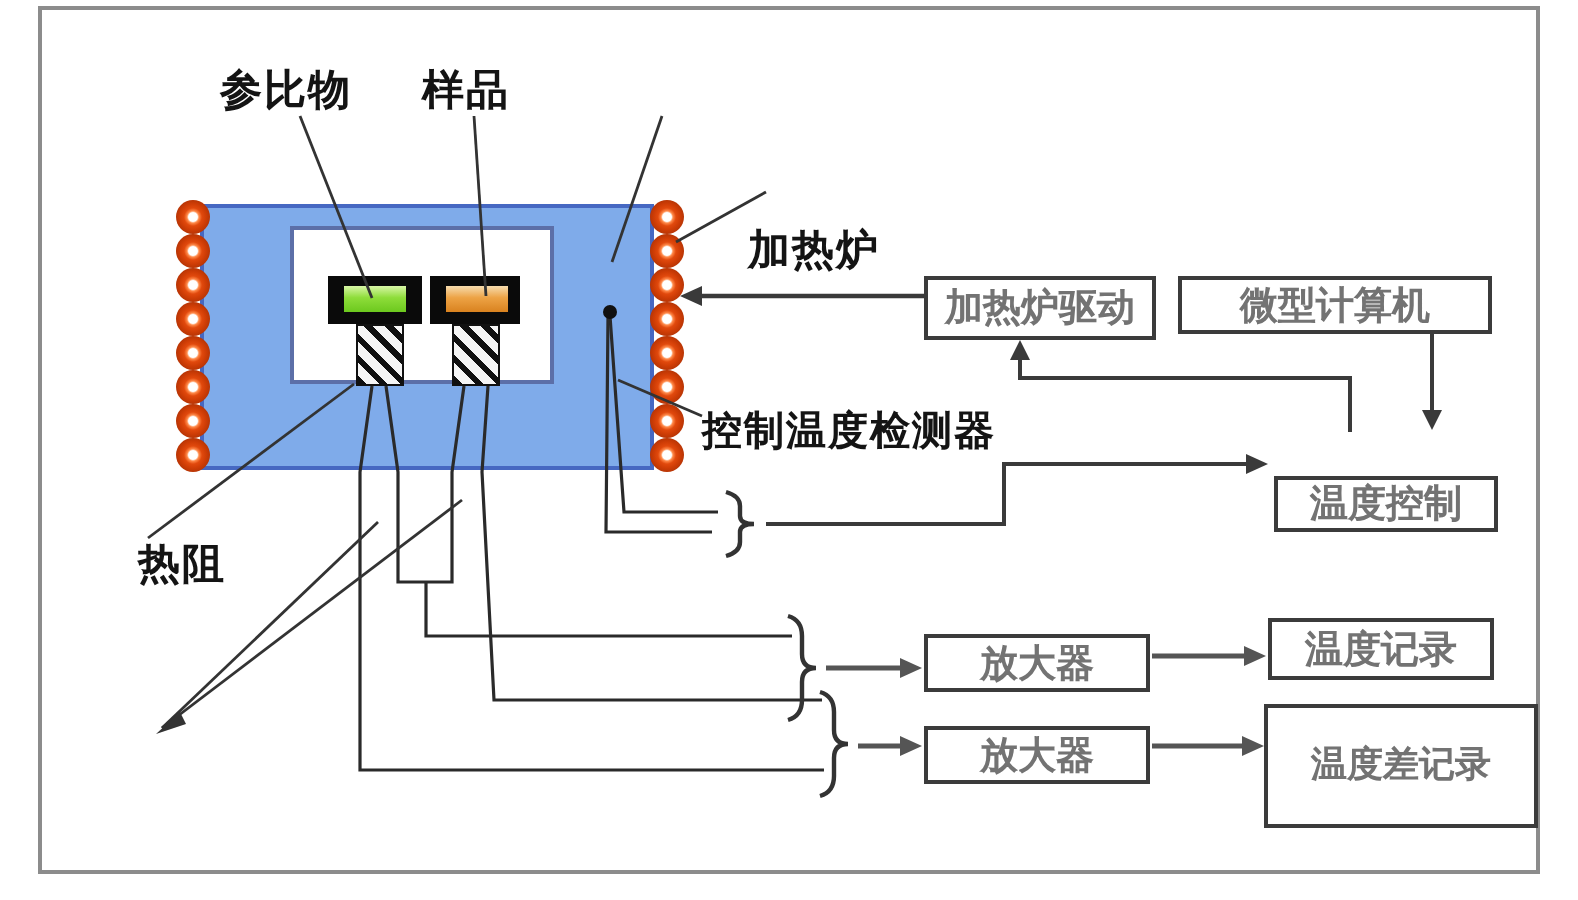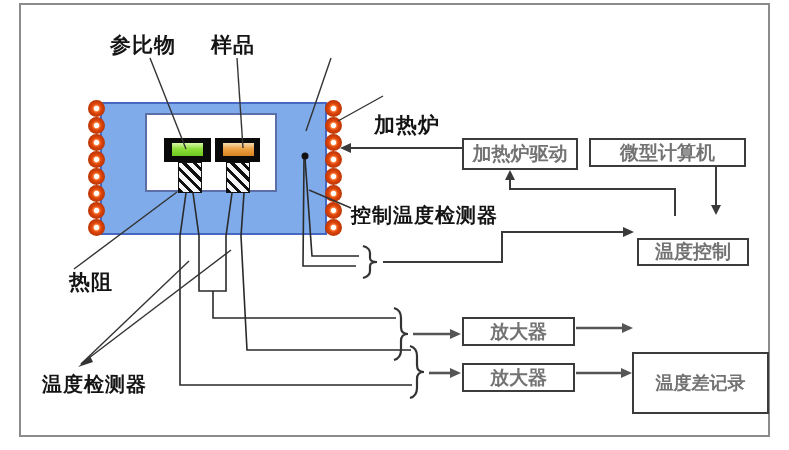--- a/index.html
+++ b/index.html
@@ -116,34 +116,36 @@
       <line x1="81" y1="364" x2="231" y2="250"></line>
     </g>
     <polygon points="78,367 90,356 93,362" fill="#333"></polygon>
   </svg>
 
   <div class="lbl" style="left:110px;top:31px;">参比物</div>
   <div class="lbl" style="left:211px;top:31px;">样品</div>
   <div class="lbl" style="left:374px;top:75px;margin-top:36px;">加热炉</div>
   <div class="lbl small" style="left:351px;top:202px;">控制温度检测器</div>
   <div class="lbl" style="left:69px;top:268px;">热阻</div>
-  <div class="lbl small" style="left:42px;top:371px;">温度检测器</div>
 
   <div class="fbox" style="left:462px;top:138px;width:116px;height:32px;">
     <span>加热炉驱动</span>
   </div>
   <div class="fbox" style="left:589px;top:138px;width:157px;height:29px;">
     <span>微型计算机</span>
   </div>
   <div class="fbox" style="left:637px;top:216px;width:112px;height:28px;margin-top:22px;">
     <span>温度控制</span>
   </div>
   <div class="fbox" style="left:462px;top:317px;width:113px;height:29px;">
     <span>放大器</span>
   </div>
+  <div class="fbox" style="left:634px;top:309px;width:113px;height:31px;">
+    <span>温度记录</span>
+  </div>
   <div class="fbox" style="left:462px;top:363px;width:113px;height:29px;">
     <span>放大器</span>
   </div>
   <div class="fbox two" style="left:632px;top:352px;width:137px;height:62px;">
     <span>温度差记录</span>
   </div>
 
 </div>
 
 </body></html>

